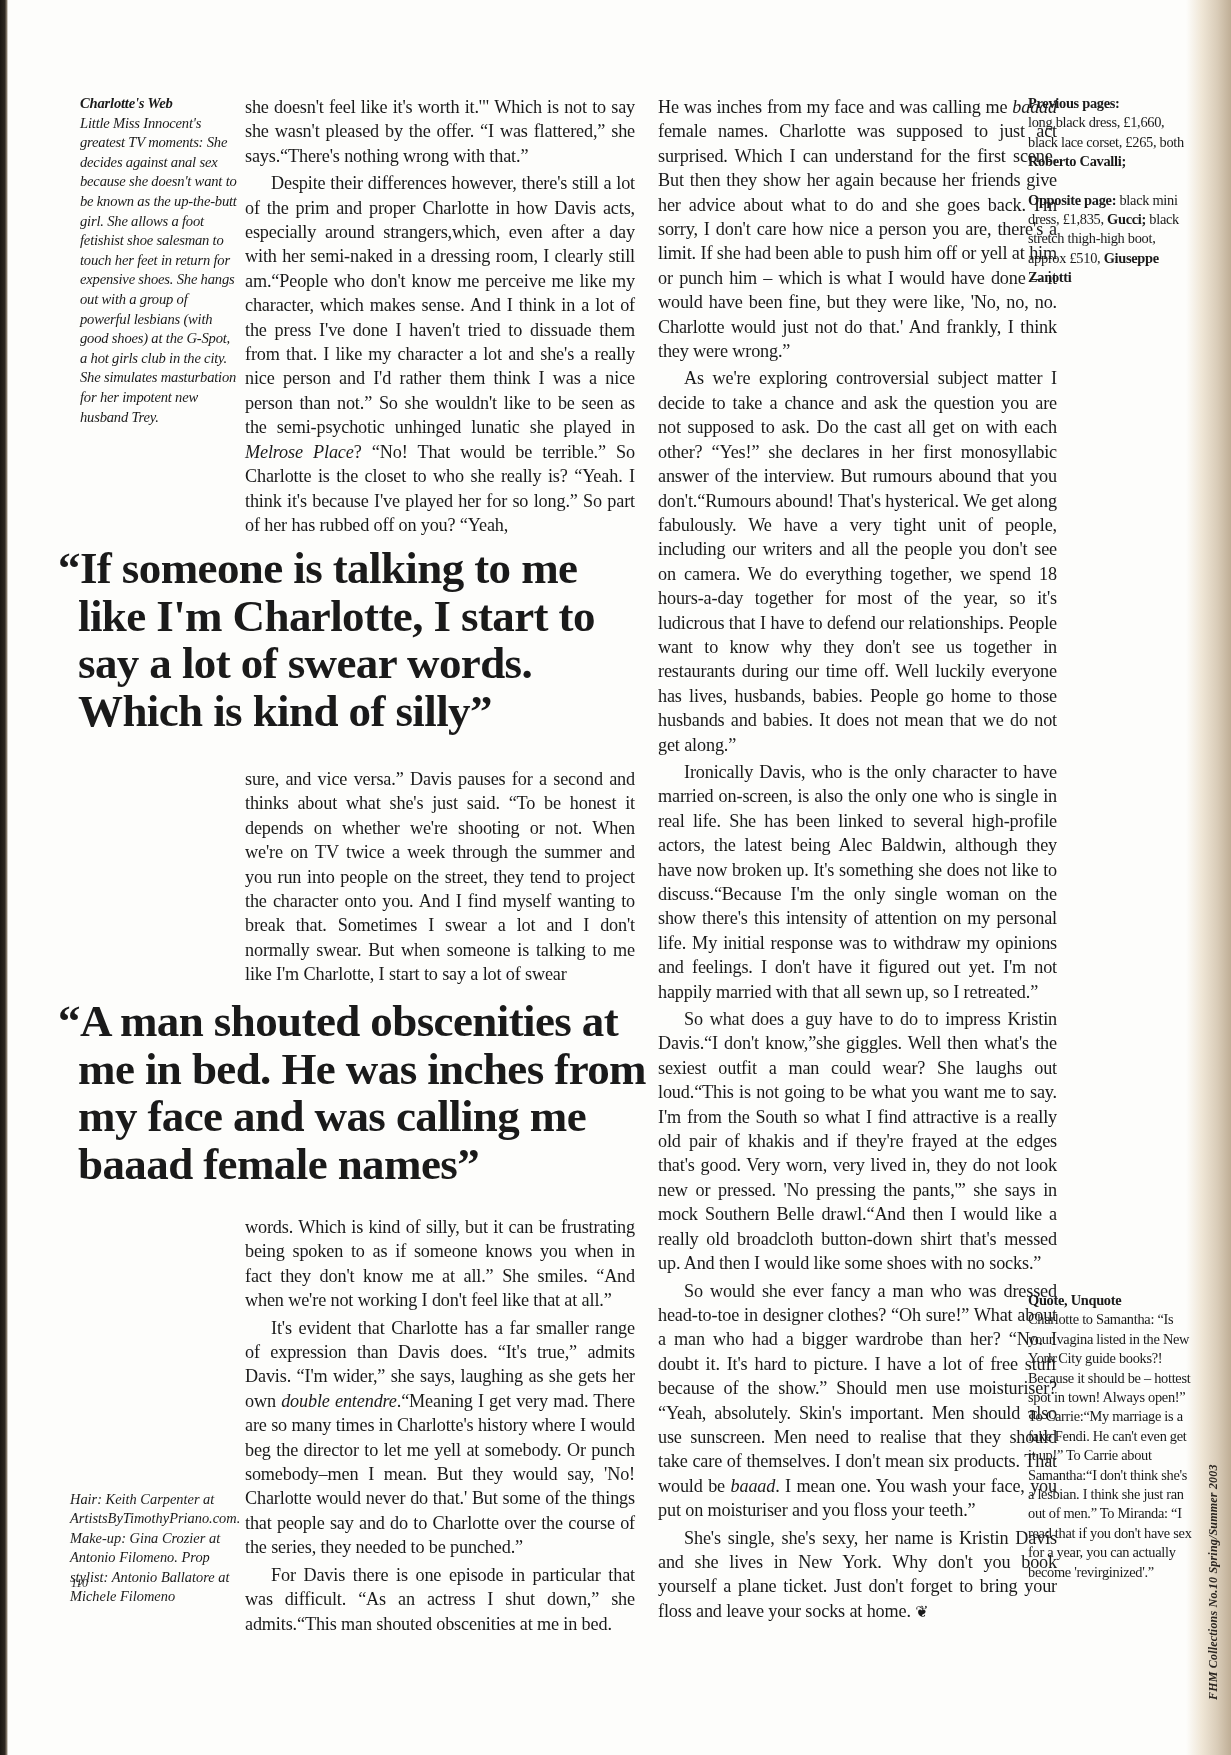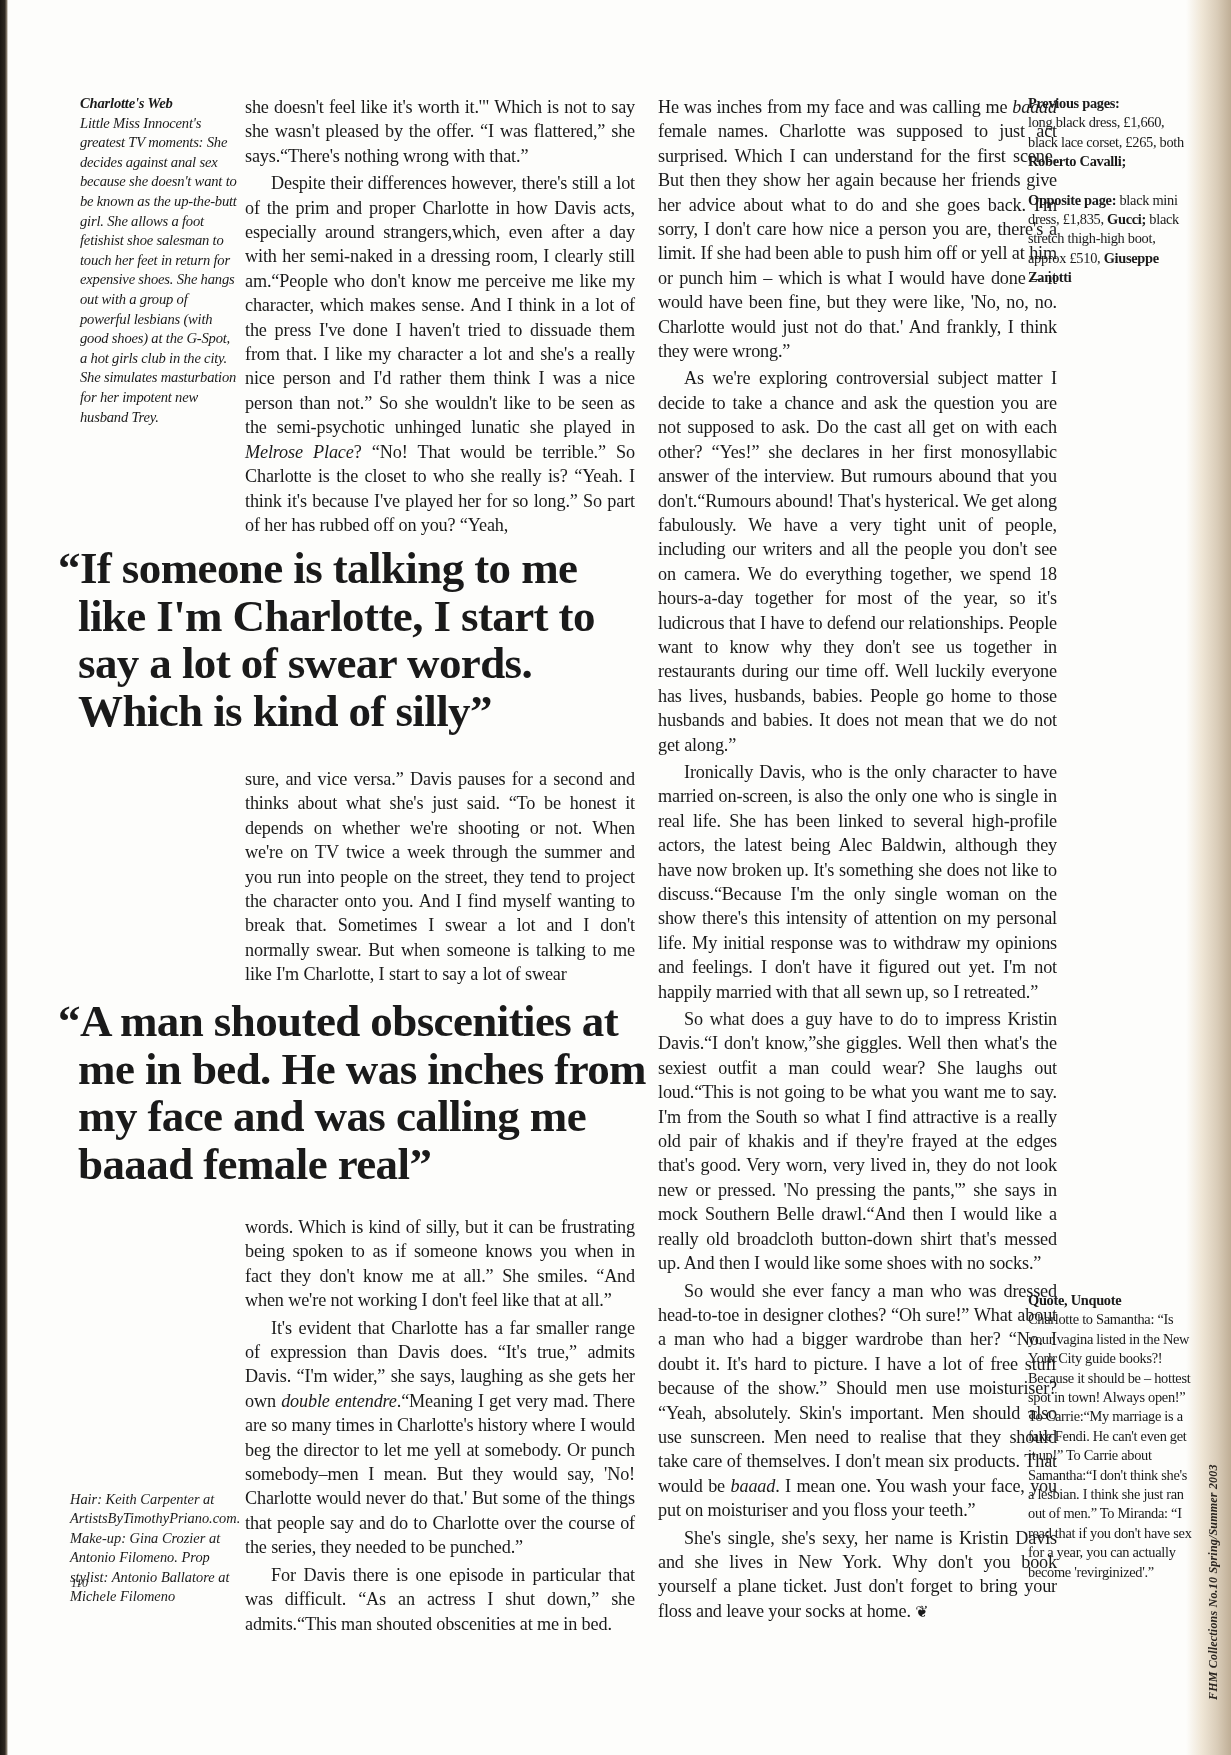--- a/index.html
+++ b/index.html
@@ -45,21 +45,21 @@
   <p>she doesn't feel like it's worth it.'" Which is not to say she wasn't pleased by the offer. “I was flattered,” she says.“There's nothing wrong with that.”</p>
   <p class="indent"><span>Despite their differences however, there's still a lot of the prim and proper Charlotte in how Davis acts, especially around strangers,which, even after a day with her semi-naked in a dressing room, I clearly still am.“People who don't know me perceive me like my character, which makes sense. And I think in a lot of the press I've done I haven't tried to dissuade them from that. I like my character a lot and she's a really nice person and I'd rather them think I was a nice person than not.” So she wouldn't like to be seen as the semi-psychotic unhinged lunatic she played in </span><span class="em">Melrose Place</span><span>? “No! That would be terrible.” So Charlotte is the closet to who she really is? “Yeah. I think it's because I've played her for so long.” So part of her has rubbed off on you? “Yeah,</span></p>
 </div>
 
 <div class="pullquote pq1">“If someone is talking to me like I'm Charlotte, I start to say a lot of swear words. Which is kind of silly”</div>
 
 <div class="col col2b">
   <p>sure, and vice versa.” Davis pauses for a second and thinks about what she's just said. “To be honest it depends on whether we're shooting or not. When we're on TV twice a week through the summer and you run into people on the street, they tend to project the character onto you. And I find myself wanting to break that. Sometimes I swear a lot and I don't normally swear. But when someone is talking to me like I'm Charlotte, I start to say a lot of swear</p>
 </div>
 
-<div class="pullquote pq2">“A man shouted obscenities at me in bed. He was inches from my face and was calling me baaad female real”</div>
+<div class="pullquote pq2">“A man shouted obscenities at me in bed. He was inches from my face and was calling me baaad female names”</div>
 
 <div class="col col2c">
   <p>words. Which is kind of silly, but it can be frustrating being spoken to as if someone knows you when in fact they don't know me at all.” She smiles. “And when we're not working I don't feel like that at all.”</p>
   <p class="indent"><span>It's evident that Charlotte has a far smaller range of expression than Davis does. “It's true,” admits Davis. “I'm wider,” she says, laughing as she gets her own </span><span class="em">double entendre</span><span>.“Meaning I get very mad. There are so many times in Charlotte's history where I would beg the director to let me yell at somebody. Or punch somebody–men I mean. But they would say, 'No! Charlotte would never do that.' But some of the things that people say and do to Charlotte over the course of the series, they needed to be punched.”</span></p>
   <p class="indent">For Davis there is one episode in particular that was difficult. “As an actress I shut down,” she admits.“This man shouted obscenities at me in bed.</p>
 </div>
 
 <div class="col col3">
   <p><span>He was inches from my face and was calling me </span><span class="em">baaad</span><span> female names. Charlotte was supposed to just act surprised. Which I can understand for the first scene. But then they show her again because her friends give her advice about what to do and she goes back. I'm sorry, I don't care how nice a person you are, there's a limit. If she had been able to push him off or yell at him or punch him – which is what I would have done – it would have been fine, but they were like, 'No, no, no. Charlotte would just not do that.' And frankly, I think they were wrong.”</span></p>
   <p class="indent">As we're exploring controversial subject matter I decide to take a chance and ask the question you are not supposed to ask. Do the cast all get on with each other? “Yes!” she declares in her first monosyllabic answer of the interview. But rumours abound that you don't.“Rumours abound! That's hysterical. We get along fabulously. We have a very tight unit of people, including our writers and all the people you don't see on camera. We do everything together, we spend 18 hours-a-day together for most of the year, so it's ludicrous that I have to defend our relationships. People want to know why they don't see us together in restaurants during our time off. Well luckily everyone has lives, husbands, babies. People go home to those husbands and babies. It does not mean that we do not get along.”</p>

